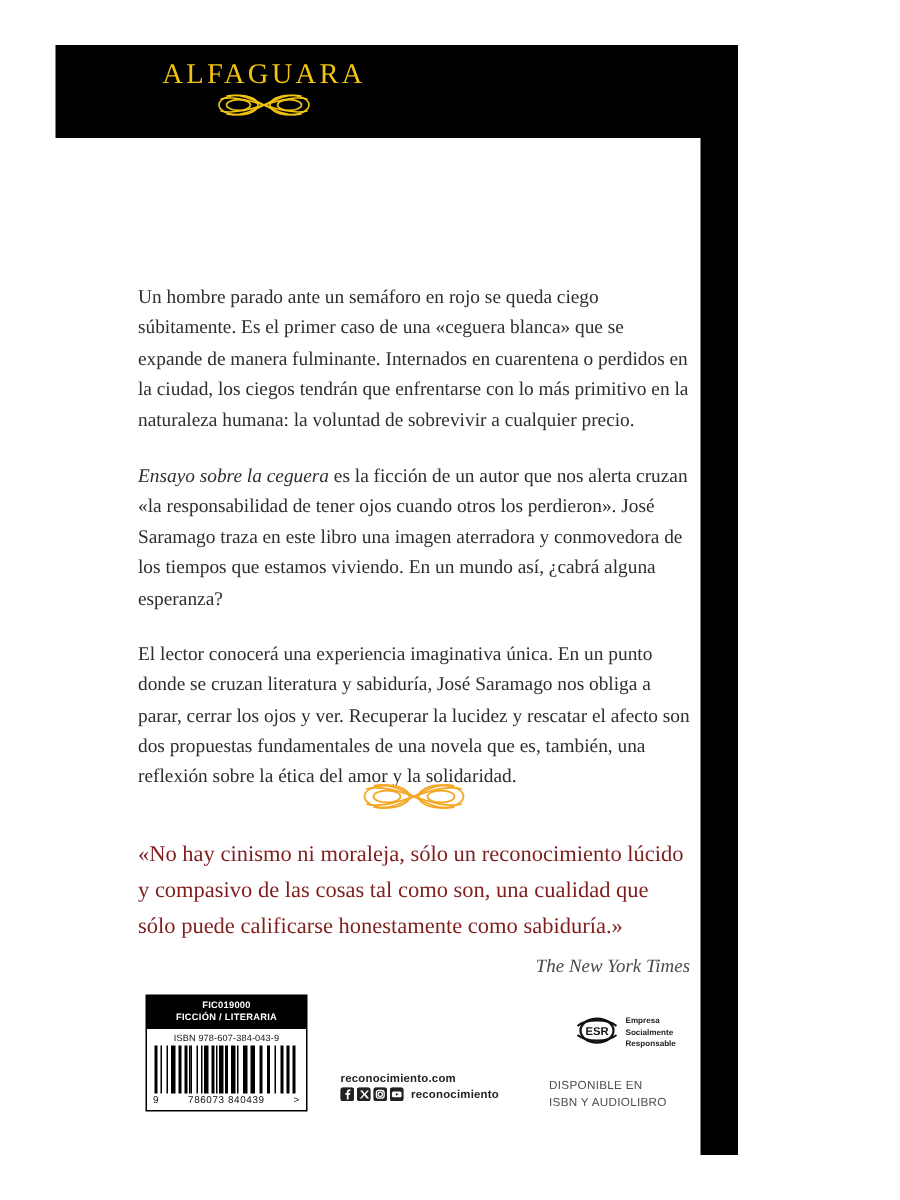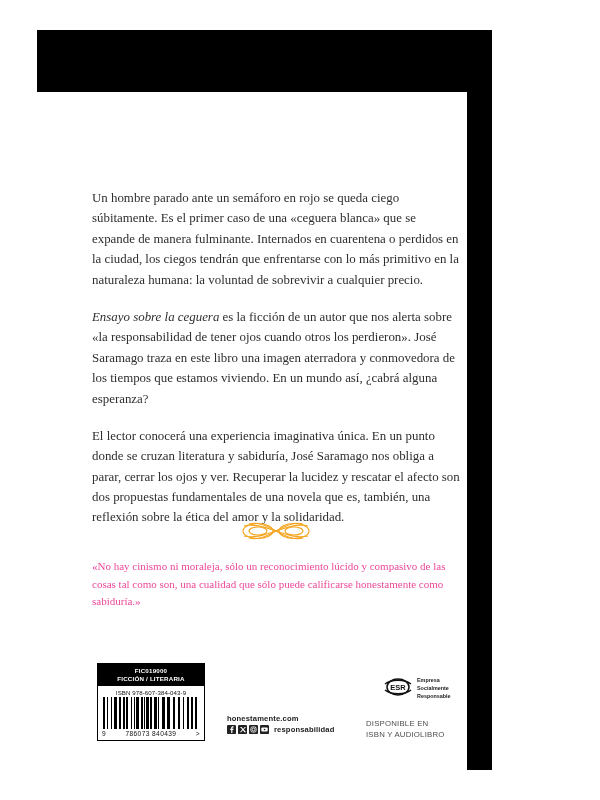--- a/index.html
+++ b/index.html
@@ -104,23 +104,23 @@
   }
 
   
   .review {
     position: absolute;
     left: 0;
     width: 368px;
     top: 558px;
   }
   .review-text {
-    font-size: 11px;
+    font-size: 15px;
     line-height: 1.60;
-    color: #ec4899;
+    color: #7f1d1d;
     margin: 0;
     font-family: "Liberation Serif", serif;
   }
   .review-source {
     margin-top: 7px;
     text-align: right;
     font-style: italic;
     font-size: 12.6px;
     color: #4a4a4d;
     font-family: "Liberation Serif", serif;
@@ -244,25 +244,42 @@
   }
 </style>
 </head>
 <body>
 
 <div id="cover">
 
   <div class="band-top"></div>
   <div class="band-spine"></div>
 
+  <div class="logo">
+    <div class="logo-word">ALFAGUARA</div>
+    <div class="logo-knot">
+      <svg width="74" height="20" viewBox="0 0 74 20">
+        <g fill="none" stroke="#f1c40f" stroke-width="1.1">
+          <ellipse cx="20" cy="10" rx="13" ry="6.5"></ellipse>
+          <ellipse cx="54" cy="10" rx="13" ry="6.5"></ellipse>
+          <ellipse cx="20" cy="10" rx="8" ry="3.6"></ellipse>
+          <ellipse cx="54" cy="10" rx="8" ry="3.6"></ellipse>
+          <path d="M8 6 C26 2, 48 18, 66 14"></path>
+          <path d="M8 14 C26 18, 48 2, 66 6"></path>
+          <path d="M12 4 C30 0, 44 20, 62 16"></path>
+          <path d="M12 16 C30 20, 44 0, 62 4"></path>
+        </g>
+      </svg>
+    </div>
+  </div>
 
 
   <div class="col body-blocks">
     <p class="para">Un hombre parado ante un semáforo en rojo se queda ciego súbitamente. Es el primer caso de una «ceguera blanca» que se expande de manera fulminante. Internados en cuarentena o perdidos en la ciudad, los ciegos tendrán que enfrentarse con lo más primitivo en la naturaleza humana: la voluntad de sobrevivir a cualquier precio.</p>
-    <p class="para"><em class="title-italic">Ensayo sobre la ceguera</em><span> es la ficción de un autor que nos alerta sobre «la responsabilidad de tener ojos cuando otros los perdieron». José Saramago traza en este libro una imagen aterradora y conmovedora de los tiempos que estamos viviendo. En un mundo así, ¿cabrá alguna esperanza?</span></p>
+    <p class="para"><em class="title-italic">Ensayo sobre la ceguera</em><span> es la ficción de un autor que nos alerta cruzan «la responsabilidad de tener ojos cuando otros los perdieron». José Saramago traza en este libro una imagen aterradora y conmovedora de los tiempos que estamos viviendo. En un mundo así, ¿cabrá alguna esperanza?</span></p>
     <p class="para">El lector conocerá una experiencia imaginativa única. En un punto donde se cruzan literatura y sabiduría, José Saramago nos obliga a parar, cerrar los ojos y ver. Recuperar la lucidez y rescatar el afecto son dos propuestas fundamentales de una novela que es, también, una reflexión sobre la ética del amor y la solidaridad.</p>
   </div>
 
   <div class="col" style="top:0;height:0;">
     <div class="divider">
       <svg width="82" height="22" viewBox="0 0 82 22">
         <g fill="none" stroke="#f5a623" stroke-width="1.2">
           <ellipse cx="23" cy="11" rx="15" ry="7.5"></ellipse>
           <ellipse cx="59" cy="11" rx="15" ry="7.5"></ellipse>
           <ellipse cx="23" cy="11" rx="9" ry="4"></ellipse>
@@ -272,20 +289,21 @@
           <path d="M14 4 C33 -1, 49 23, 68 18"></path>
           <path d="M14 18 C33 23, 49 -1, 68 4"></path>
         </g>
       </svg>
     </div>
   </div>
 
   <div class="col" style="top:0;height:0;">
     <div class="review">
       <p class="review-text">«No hay cinismo ni moraleja, sólo un reconocimiento lúcido y compasivo de las cosas tal como son, una cualidad que sólo puede calificarse honestamente como sabiduría.»</p>
+      <div class="review-source">The New York Times</div>
     </div>
   </div>
 
   <div class="barcode-box">
     <div class="bisac">
       <div>FIC019000</div>
       <div>FICCIÓN / LITERARIA</div>
     </div>
     <div class="isbn-line">ISBN  978-607-384-043-9</div>
     <div class="bars" id="bars">
@@ -341,21 +359,21 @@
         <i style="width: 2px; background: transparent;"></i>
       </div>
     <div class="ean-line">
       <span>9</span>
       <span>786073 840439</span>
       <span>&gt;</span>
     </div>
   </div>
 
   <div class="penguin">
-    <div class="penguin-url">honestamente.com</div>
+    <div class="penguin-url">reconocimiento.com</div>
     <div class="penguin-social">
       <span class="soc">
         <svg width="9" height="9" viewBox="0 0 9 9">
             <rect width="9" height="9" rx="1.5" fill="#222"></rect>
             <path d="M5.4 8V4.9h1l.15-1.2H5.4v-.7c0-.35.1-.58.6-.58h.62V1.3A8 8 0 0 0 5.7 1.25c-.9 0-1.5.55-1.5 1.55v.9H3.2v1.2h1v3.1z" fill="#fff"></path>
           </svg>
       </span>
       <span class="soc">
         <svg width="9" height="9" viewBox="0 0 9 9">
             <rect width="9" height="9" rx="1.5" fill="#222"></rect>
@@ -370,21 +388,21 @@
             <circle cx="6.4" cy="2.6" r="0.45" fill="#fff"></circle>
           </svg>
       </span>
       <span class="soc">
         <svg width="9" height="9" viewBox="0 0 9 9">
             <rect width="9" height="9" rx="1.5" fill="#222"></rect>
             <rect x="1.3" y="2.6" width="6.4" height="3.9" rx="1" fill="#fff"></rect>
             <path d="M3.9 3.6v1.9l1.8-.95z" fill="#222"></path>
           </svg>
       </span>
-      <span class="penguin-handle">responsabilidad</span>
+      <span class="penguin-handle">reconocimiento</span>
     </div>
   </div>
 
   <div class="esr">
     <span>
       <svg width="30" height="22" viewBox="0 0 30 22">
         <ellipse cx="15" cy="11" rx="11" ry="8" fill="none" stroke="#111" stroke-width="1.5"></ellipse>
         <path d="M2 14 C8 19, 22 19, 28 14" fill="none" stroke="#111" stroke-width="1.4"></path>
         <path d="M2 8 C8 3, 22 3, 28 8" fill="none" stroke="#111" stroke-width="1.4"></path>
         <text x="15" y="14" font-family="Liberation Sans, sans-serif" font-size="7.5" font-weight="bold" fill="#111" text-anchor="middle">ESR</text>

